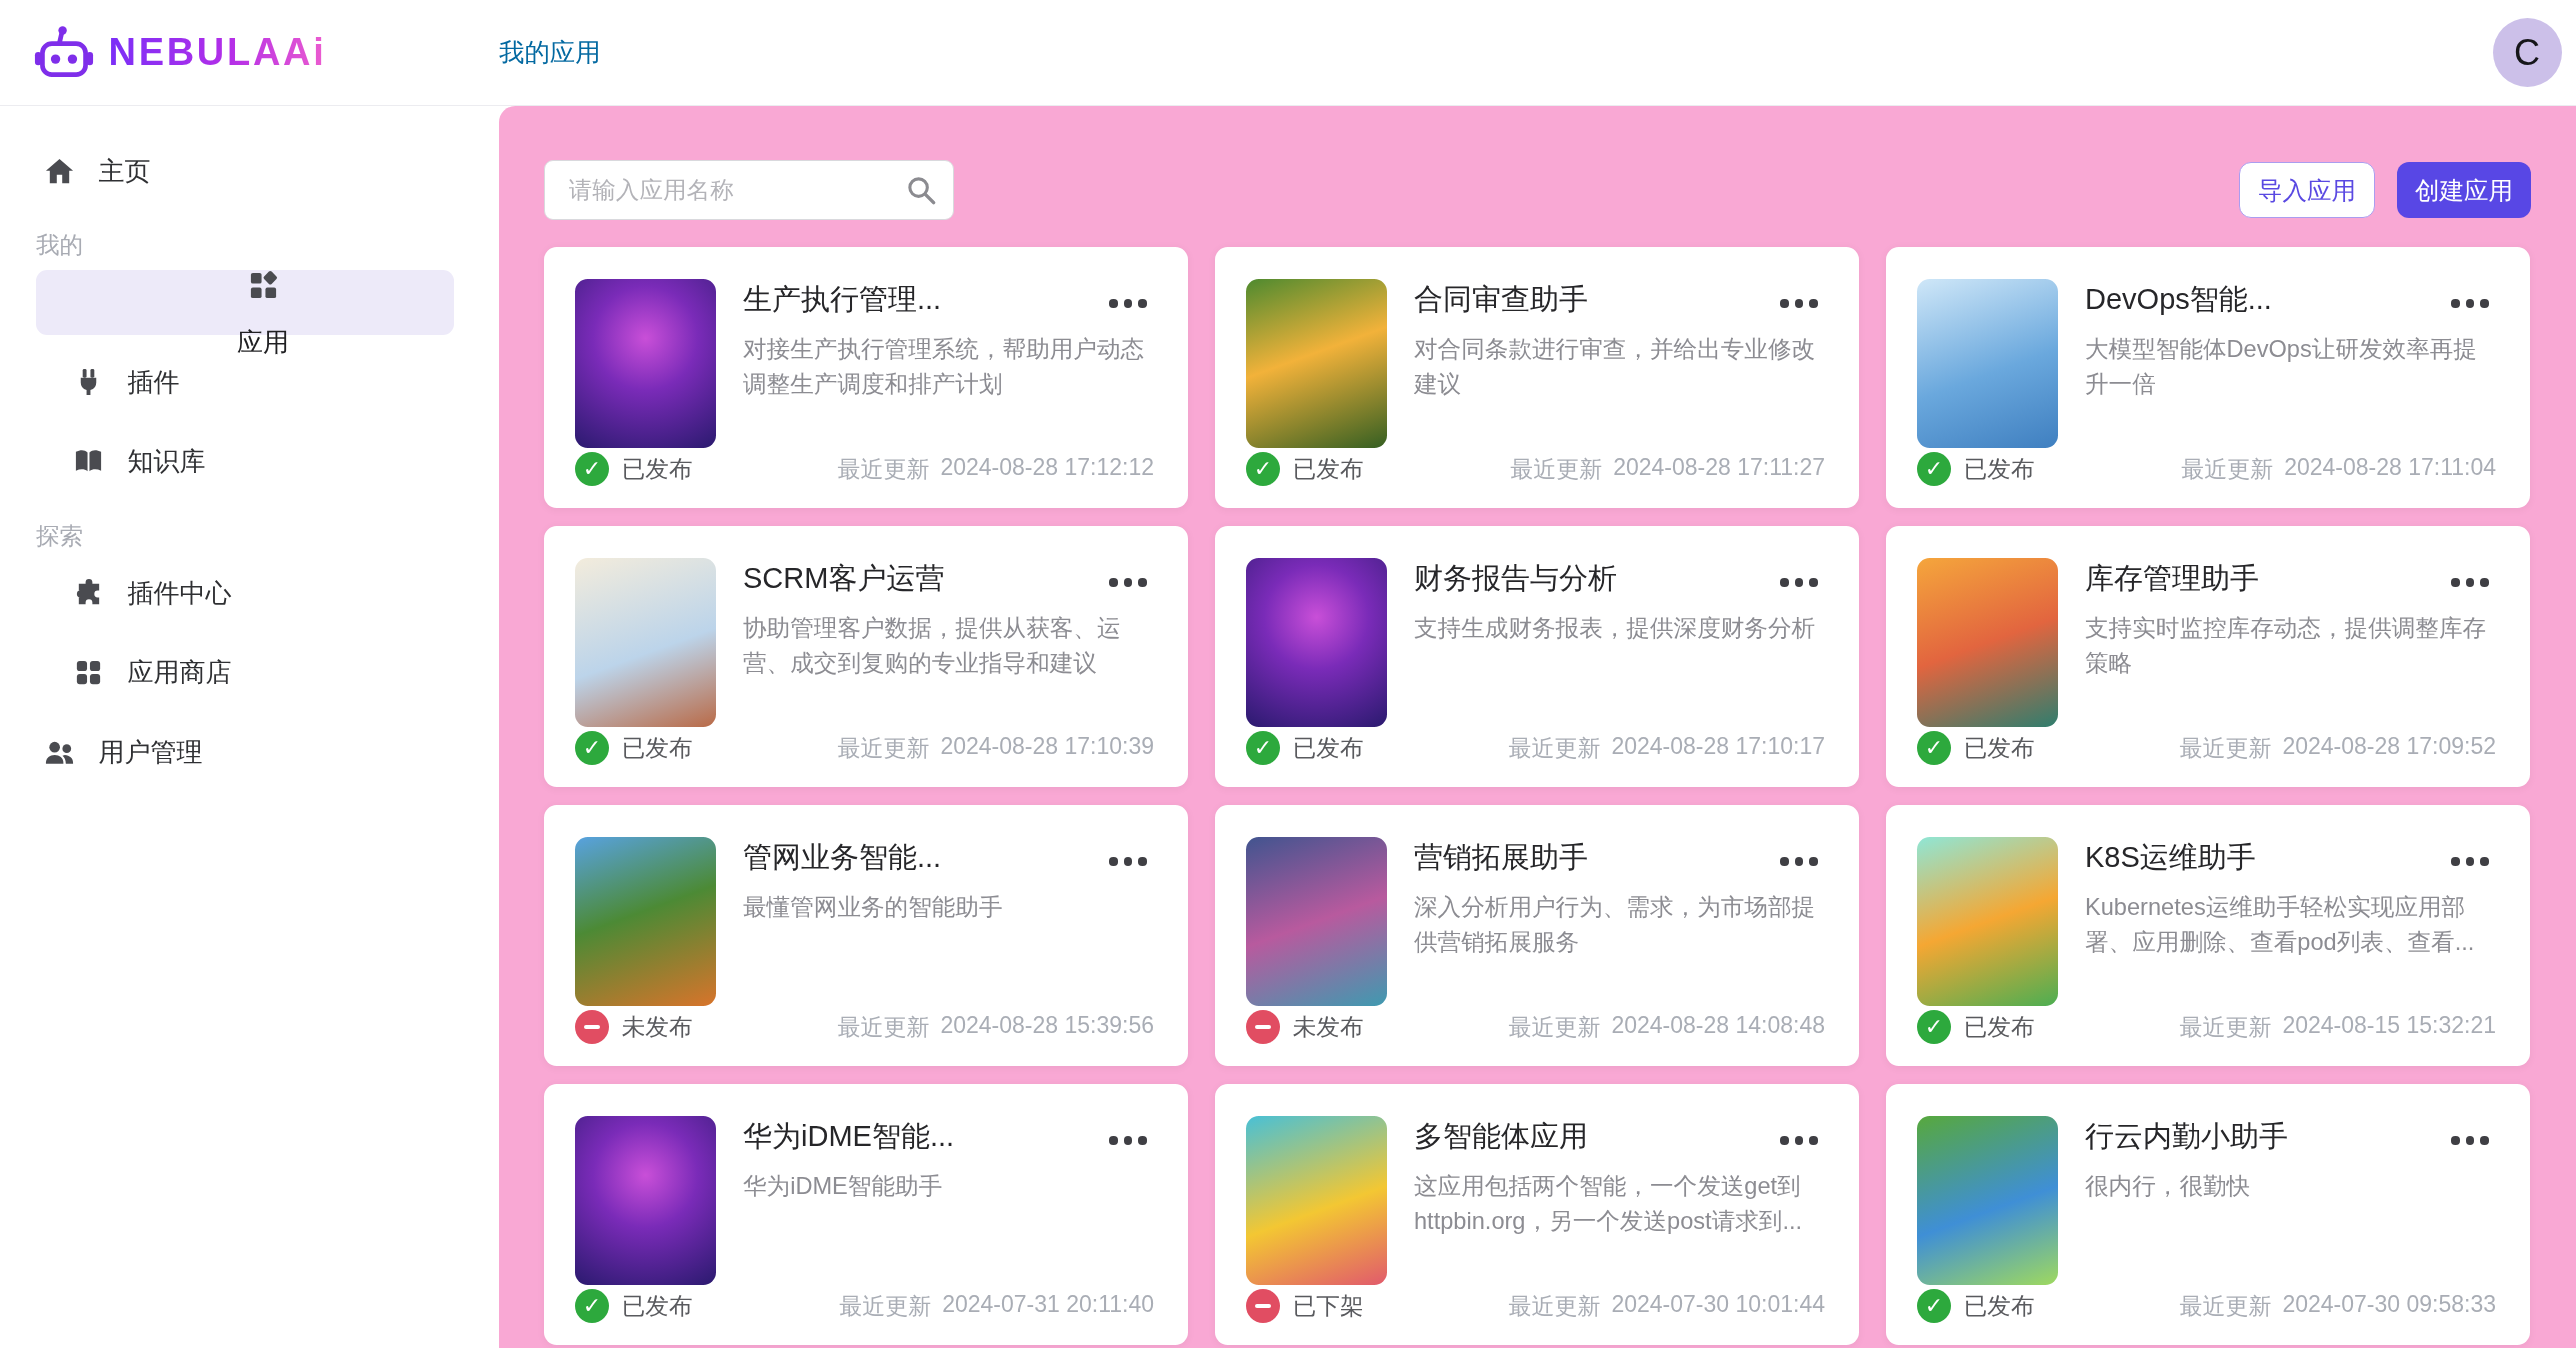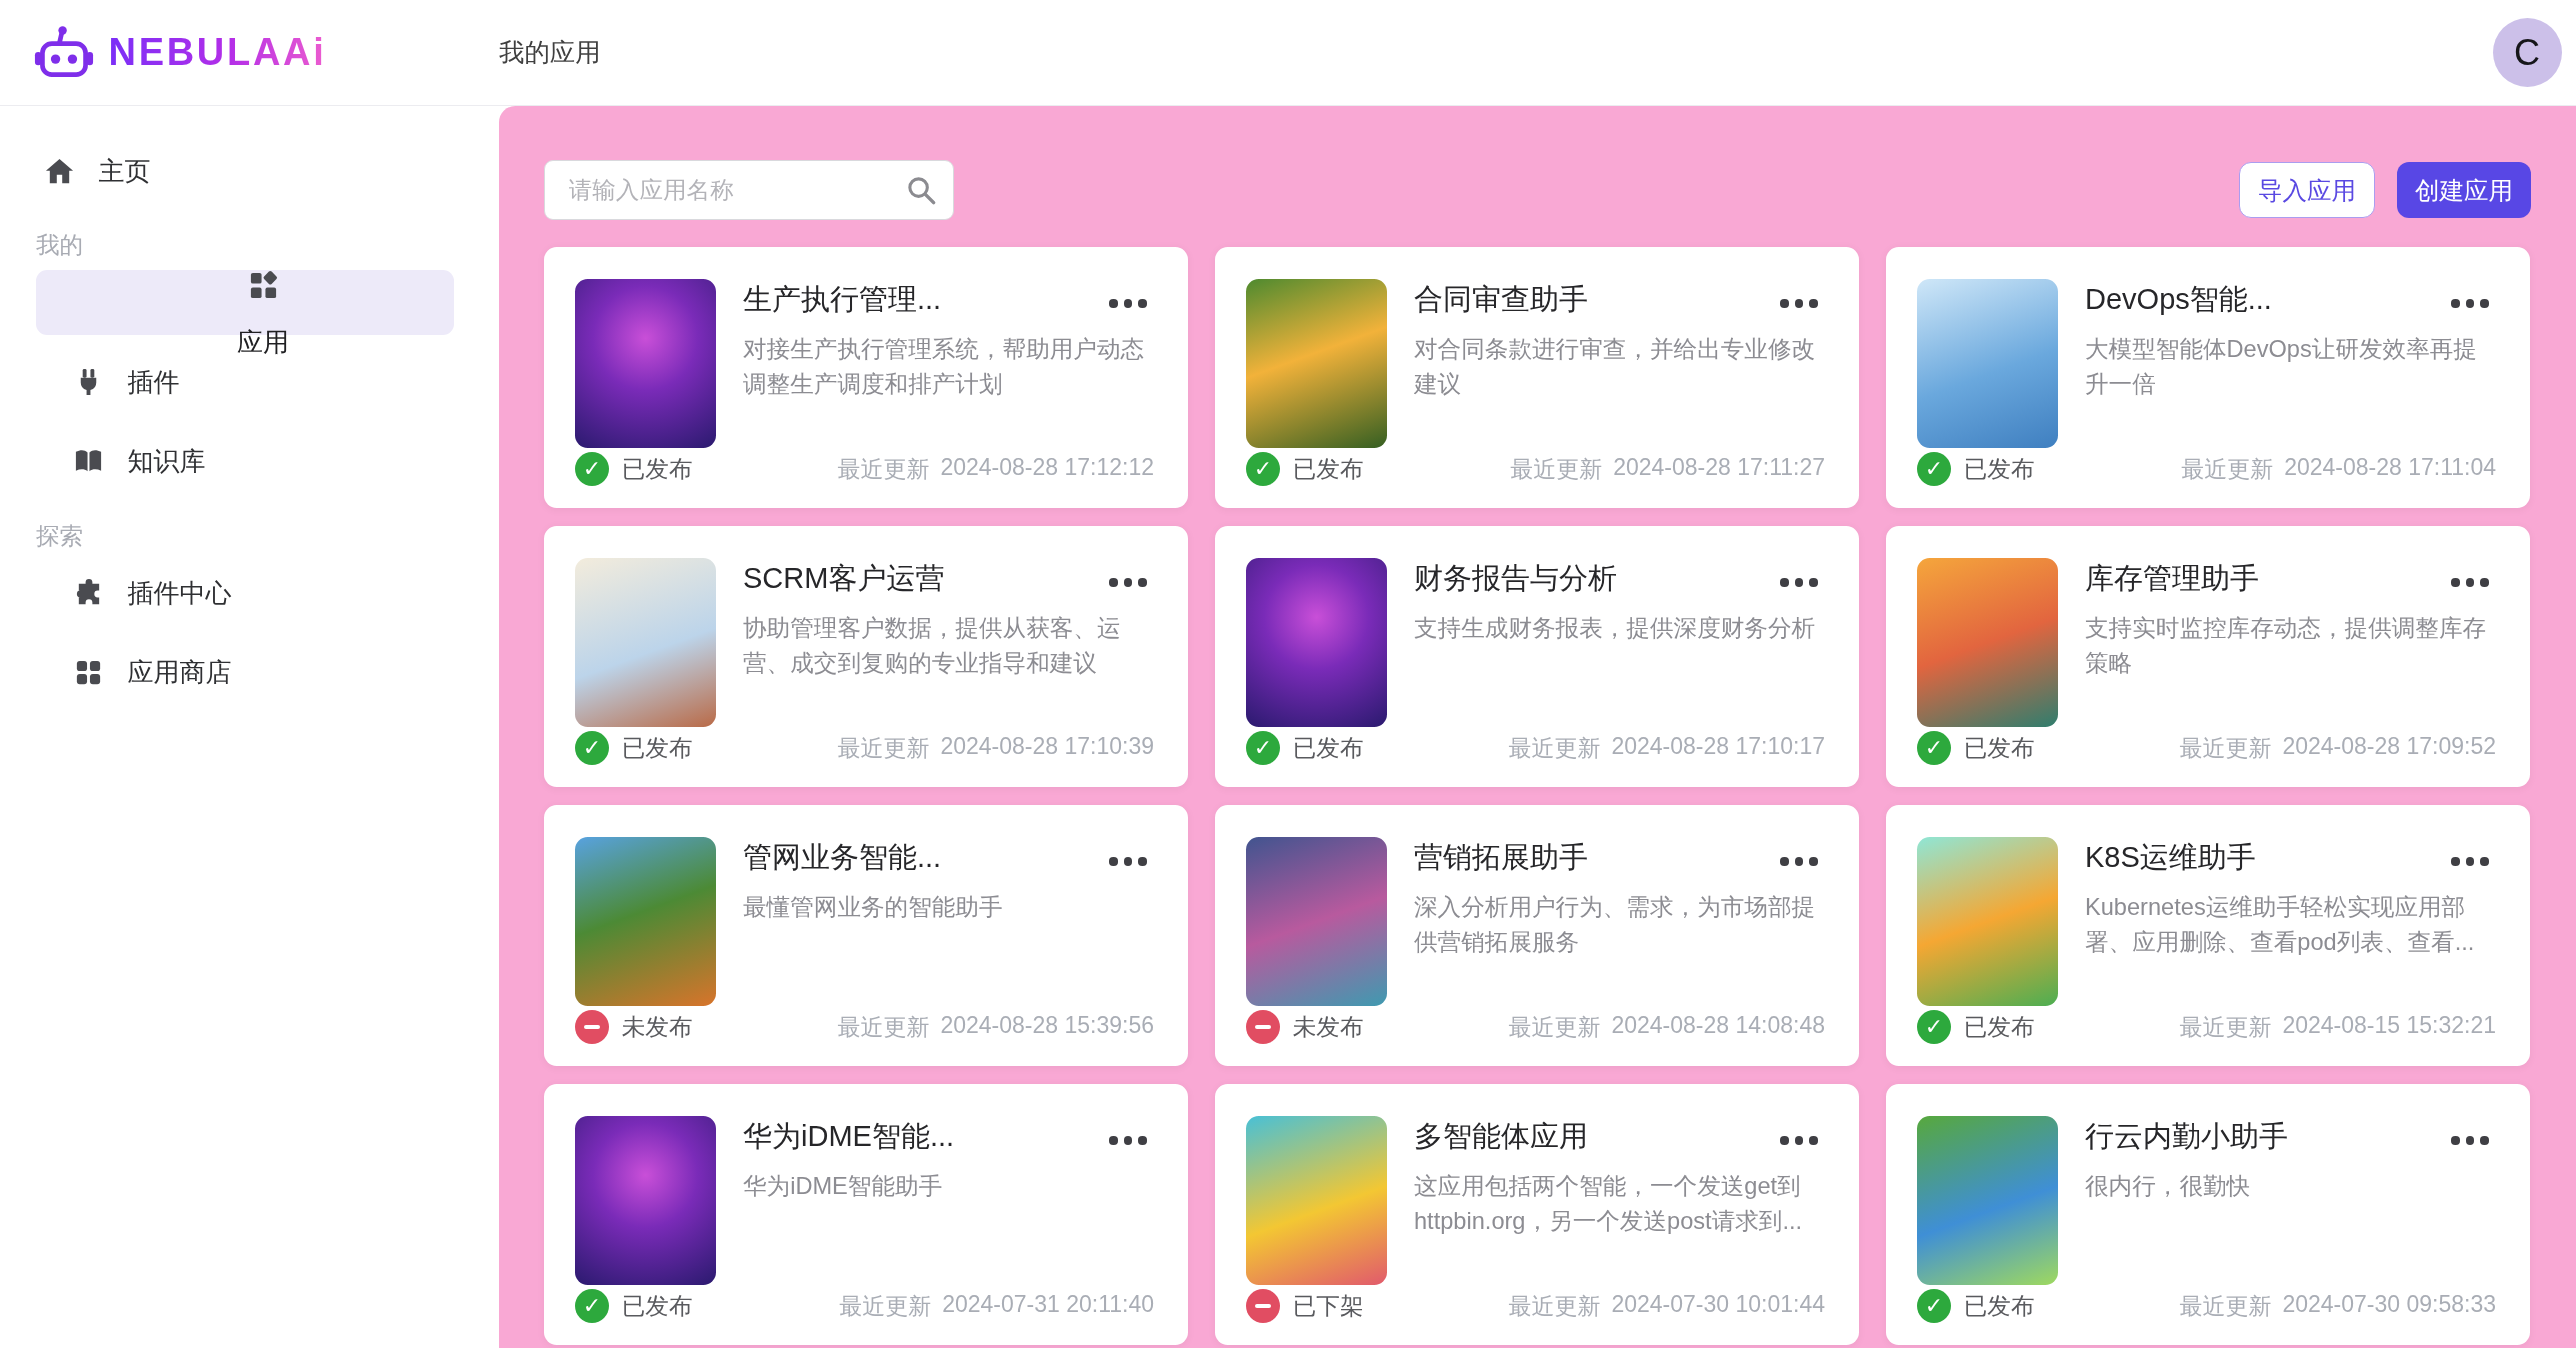--- a/index.html
+++ b/index.html
@@ -6,21 +6,21 @@
   html,body { width:2576px; height:1348px; overflow:hidden; background:#fff;
     font-family:"Liberation Sans","DejaVu Sans",sans-serif; }
 
   
   .header { position:absolute; top:0; left:0; right:0; height:106px; background:#fff;
     border-bottom:0.9px solid #ececf0; display:flex; align-items:center; z-index:5; }
   .logo-wrap { width:499px; display:flex; align-items:center; padding-left:34px; gap:14.5px; }
   .wordmark { font-size:38px; font-weight:bold; letter-spacing:2.7px;
     background:linear-gradient(90deg,#7b2ff7 0%,#b32ee8 55%,#ec5ccf 100%);
     -webkit-background-clip:text; background-clip:text; -webkit-text-fill-color:transparent; color:#9333ea; }
-  .header-title { font-size:25.4px; color:#404040; }
+  .header-title { font-size:25.4px; color:#0369a1; }
   .avatar { margin-left:auto; margin-right:14.5px; width:69px; height:69px; border-radius:50%;
     background:#ccc0e9; color:#16161a; font-size:36px; display:flex; align-items:center;
     justify-content:center; cursor:pointer; }
 
   
   .sidebar { position:absolute; top:106px; left:0; bottom:0; width:499px; background:#fff;
     padding-top:33px; z-index:4; }
   .nav-item { height:65px; display:flex; align-items:center; gap:23.6px; font-size:26px;
     color:#2f3033; cursor:pointer; margin-bottom:14.5px; }
   .nav-item.top { padding-left:44px; }
@@ -144,20 +144,29 @@
   <div class="nav-item sub">
     <svg class="nav-icon" viewBox="0 0 32 32">
       <rect x="4" y="4" width="10.5" height="10.5" rx="3"></rect>
       <rect x="17.5" y="4" width="10.5" height="10.5" rx="3"></rect>
       <rect x="4" y="17.5" width="10.5" height="10.5" rx="3"></rect>
       <rect x="17.5" y="17.5" width="10.5" height="10.5" rx="3"></rect>
     </svg>
     <span>应用商店</span>
   </div>
 
+  <div class="nav-item top">
+    <svg class="nav-icon" viewBox="0 0 32 32">
+      <circle cx="11" cy="10.5" r="5.5"></circle>
+      <path d="M2 26.5c0-5 4-8 9-8s9 3 9 8v1H2z"></path>
+      <circle cx="23.5" cy="12" r="4.5"></circle>
+      <path d="M21.5 18.6c4.8.4 8.5 3.2 8.5 7.9v1h-7.5c0-3.6-1.2-6.3-3.4-8.2z"></path>
+    </svg>
+    <span>用户管理</span>
+  </div>
 </nav>
 
 <main class="main">
   <div class="toolbar">
     <div class="search-box">
       <input type="text" placeholder="请输入应用名称" style="">
       <svg class="search-icon" viewBox="0 0 34 34">
         <circle cx="14" cy="14" r="9" fill="none" stroke="#8b8b90" stroke-width="3.2"></circle>
         <line x1="21" y1="21" x2="29.5" y2="29.5" stroke="#8b8b90" stroke-width="3.6" stroke-linecap="round"></line>
       </svg>

